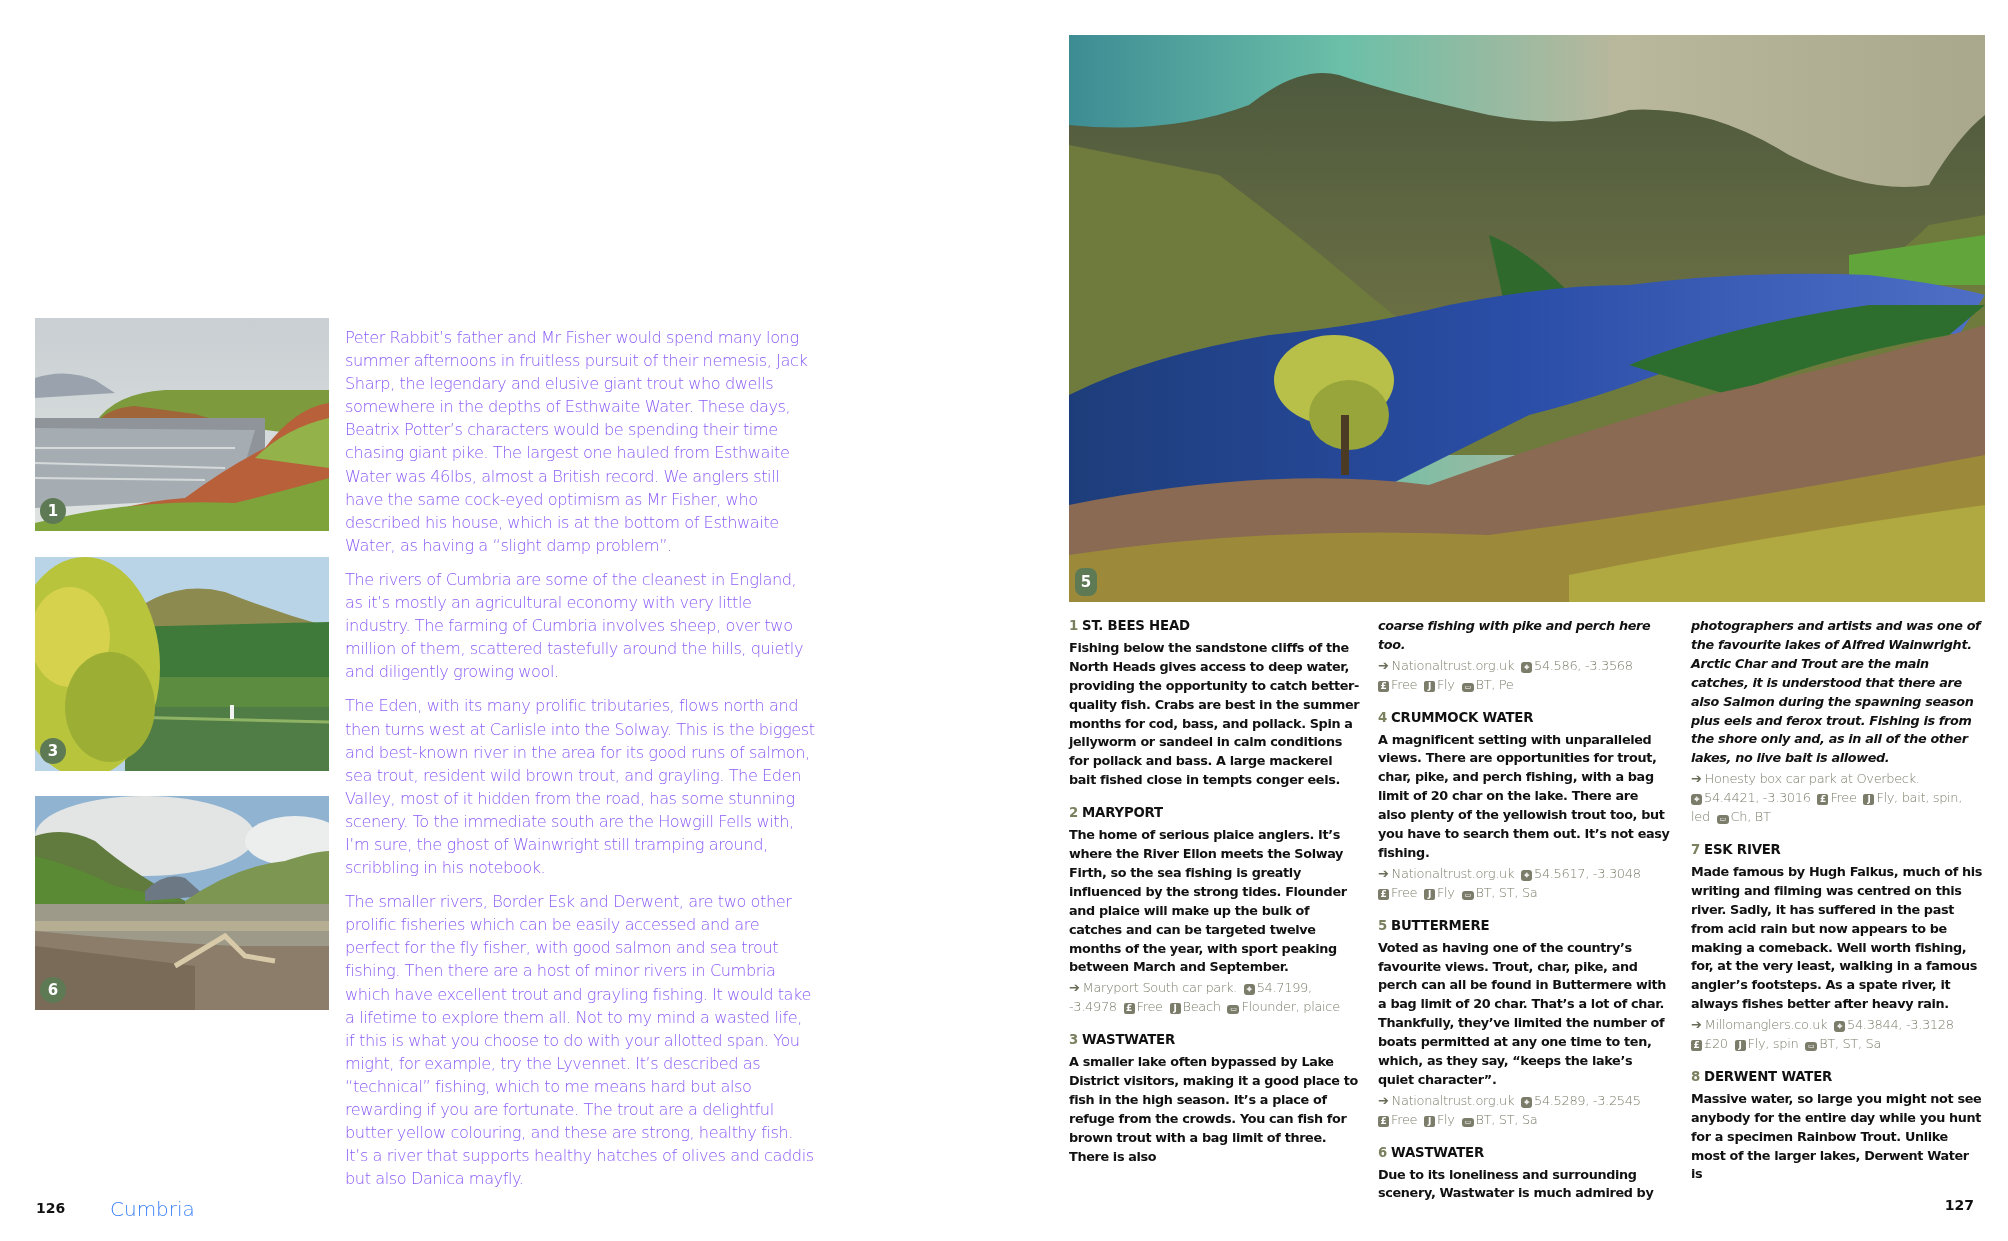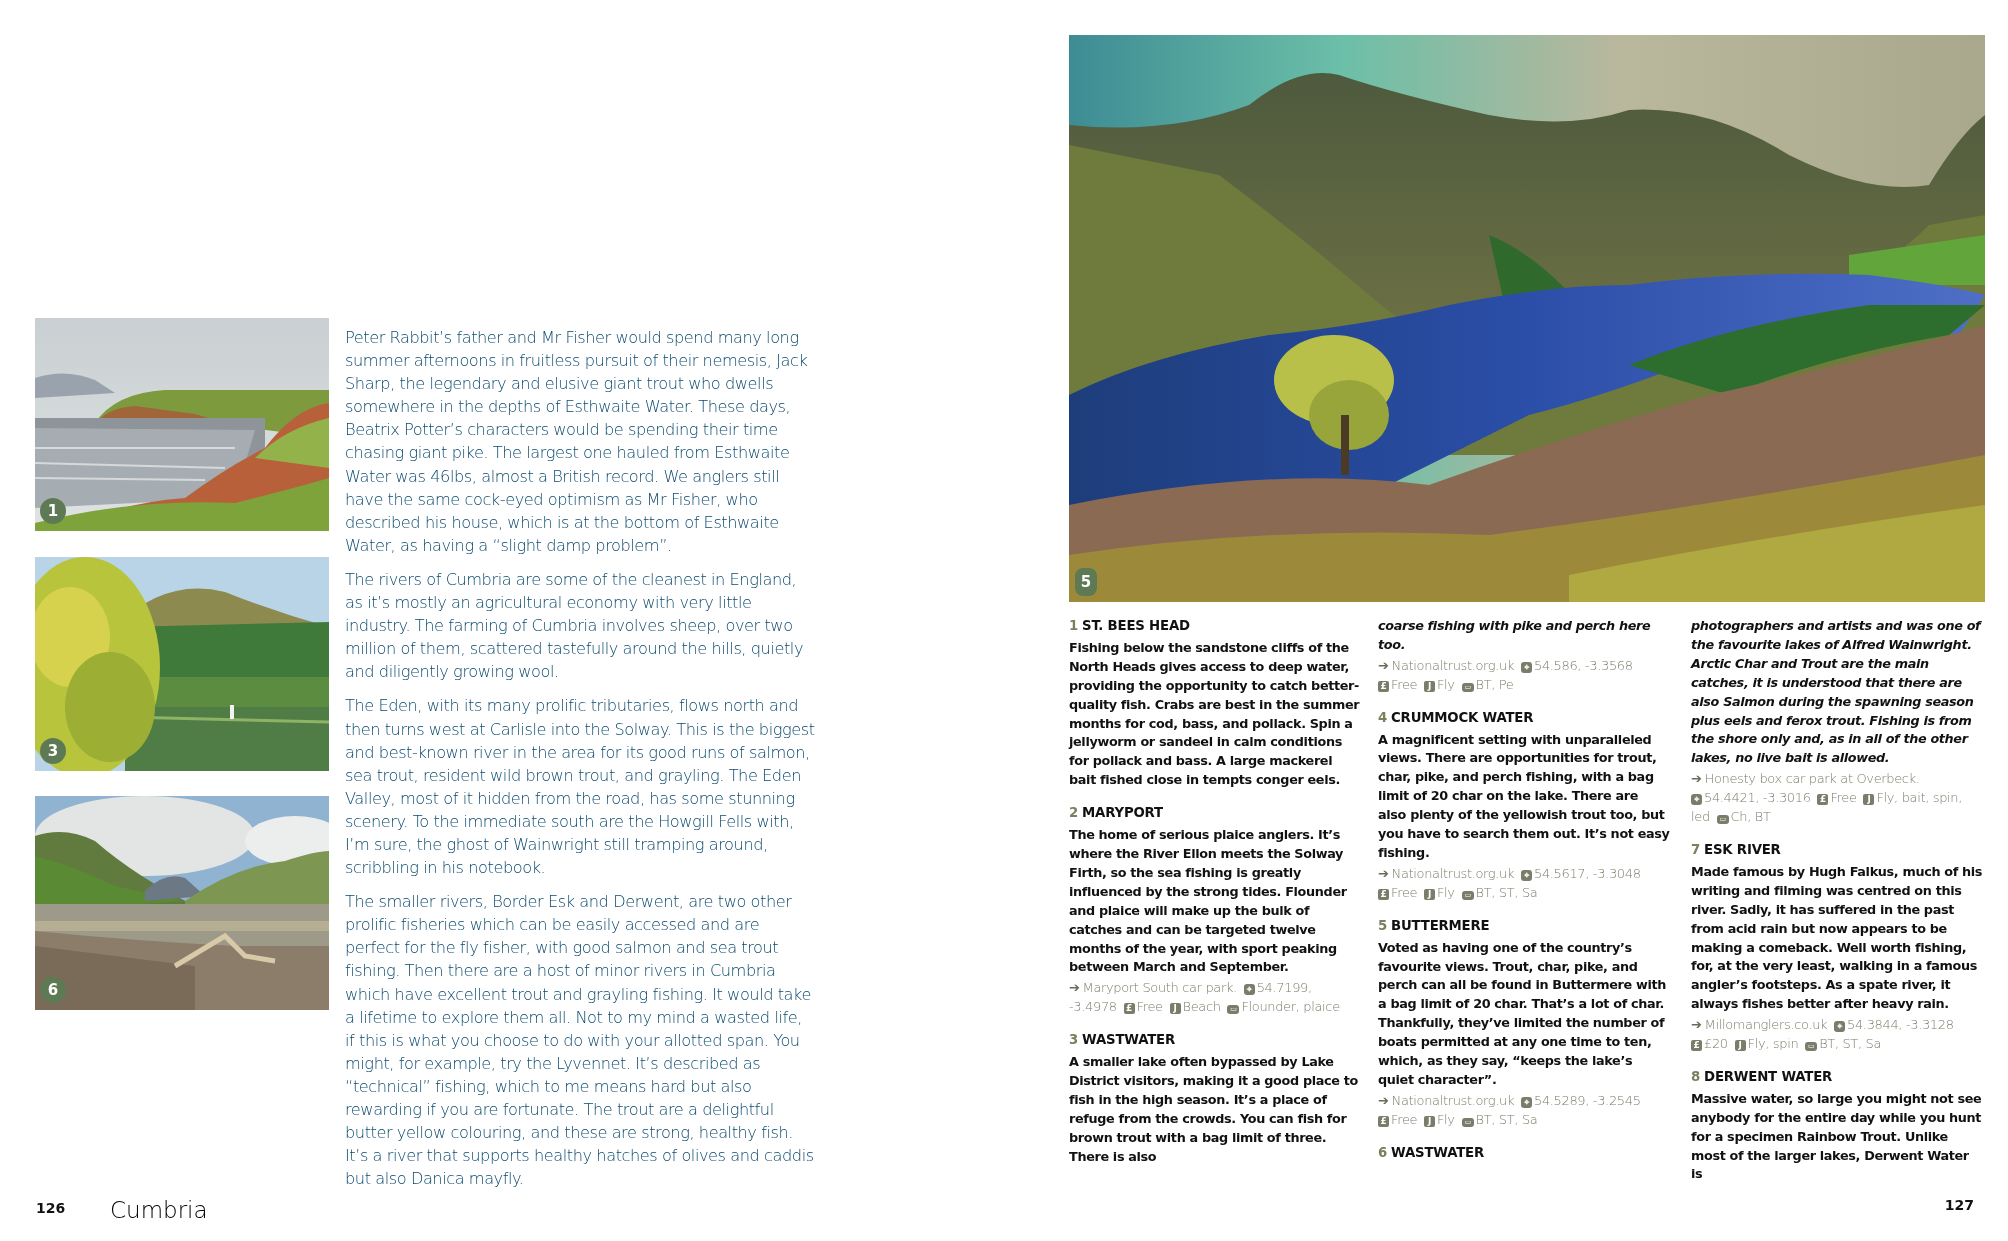--- a/index.html
+++ b/index.html
@@ -13,25 +13,25 @@
   .thumb { position: absolute; left: 35px; width: 294px; overflow: hidden; }
   .thumb svg { display: block; width: 100%; height: 100%; }
   .thumb-1 { top: 318px; height: 213px; }
   .thumb-3 { top: 557px; height: 214px; }
   .thumb-6 { top: 796px; height: 214px; }
 
   .badge { position: absolute; width: 26px; height: 26px; border-radius: 50%; background: #5e7a55; color: #fff; font-family: "DejaVu Sans", sans-serif; font-weight: bold; font-size: 15px; line-height: 26px; text-align: center; }
   .thumb .badge { left: 5px; bottom: 7px; }
 
   
-  .body-text { position: absolute; left: 345px; top: 326px; width: 470px; font-family: "DejaVu Sans", sans-serif; font-weight: 300; font-size: 16.2px; line-height: 23.1px; color: #0c4a6e; letter-spacing: -0.45px; }
+  .body-text { position: absolute; left: 345px; top: 326px; width: 470px; font-family: "DejaVu Sans", sans-serif; font-weight: 300; font-size: 16.2px; line-height: 23.1px; color: #8b5cf6; letter-spacing: -0.45px; }
   .body-text p { margin: 0 0 11px 0; }
 
   .folio-left { position: absolute; left: 36px; top: 1200px; font-weight: bold; font-size: 14px; color: #111; }
-  .running-head { position: absolute; left: 110px; top: 1197px; font-size: 23px; color: #000000; font-weight: 300; }
+  .running-head { position: absolute; left: 110px; top: 1197px; font-size: 20px; color: #3b82f6; font-weight: 300; }
   .folio-right { position: absolute; right: 34px; top: 1197px; font-weight: bold; font-size: 14px; color: #111; margin-left: 26px; }
 
   
   .hero { position: absolute; left: 65px; top: 35px; width: 916px; height: 567px; overflow: hidden; }
   .hero svg { display: block; width: 100%; height: 100%; }
   .hero .badge { left: 6px; bottom: 6px; border-radius: 8px; width: 22px; height: 28px; line-height: 28px; font-size: 15px; }
 
   
   .col { position: absolute; top: 617px; width: 292px; font-size: 13px; line-height: 18.9px; color: #111; letter-spacing: -0.35px; }
   .col-1 { left: 65px; }
@@ -216,20 +216,21 @@
         <span class="arrow">➔</span><span>Nationaltrust.org.uk</span>
         <span class="ico pin">⌖</span><span>54.5289, -3.2545</span><br>
         <span class="ico" style="margin-left:0">£</span><span>Free</span>
         <span class="ico">J</span><span>Fly</span>
         <span class="ico fish">▭</span><span>BT, ST, Sa</span>
       </div>
     </div>
 
     <div class="entry">
       <h3><span class="num">6</span><span>WASTWATER</span></h3>
+      <div class="desc">Due to its loneliness and surrounding scenery, Wastwater is much admired by</div>
     </div>
   </div>
 
   <div class="col col-3">
     <div class="entry">
       <div class="cont">photographers and artists and was one of the favourite lakes of Alfred Wainwright. Arctic Char and Trout are the main catches, it is understood that there are also Salmon during the spawning season plus eels and ferox trout. Fishing is from the shore only and, as in all of the other lakes, no live bait is allowed.</div>
       <div class="cont-info">
         <span class="arrow">➔</span><span>Honesty box car park at Overbeck.</span><br>
         <span class="ico pin" style="margin-left:0">⌖</span><span>54.4421, -3.3016</span>
         <span class="ico">£</span><span>Free</span>

